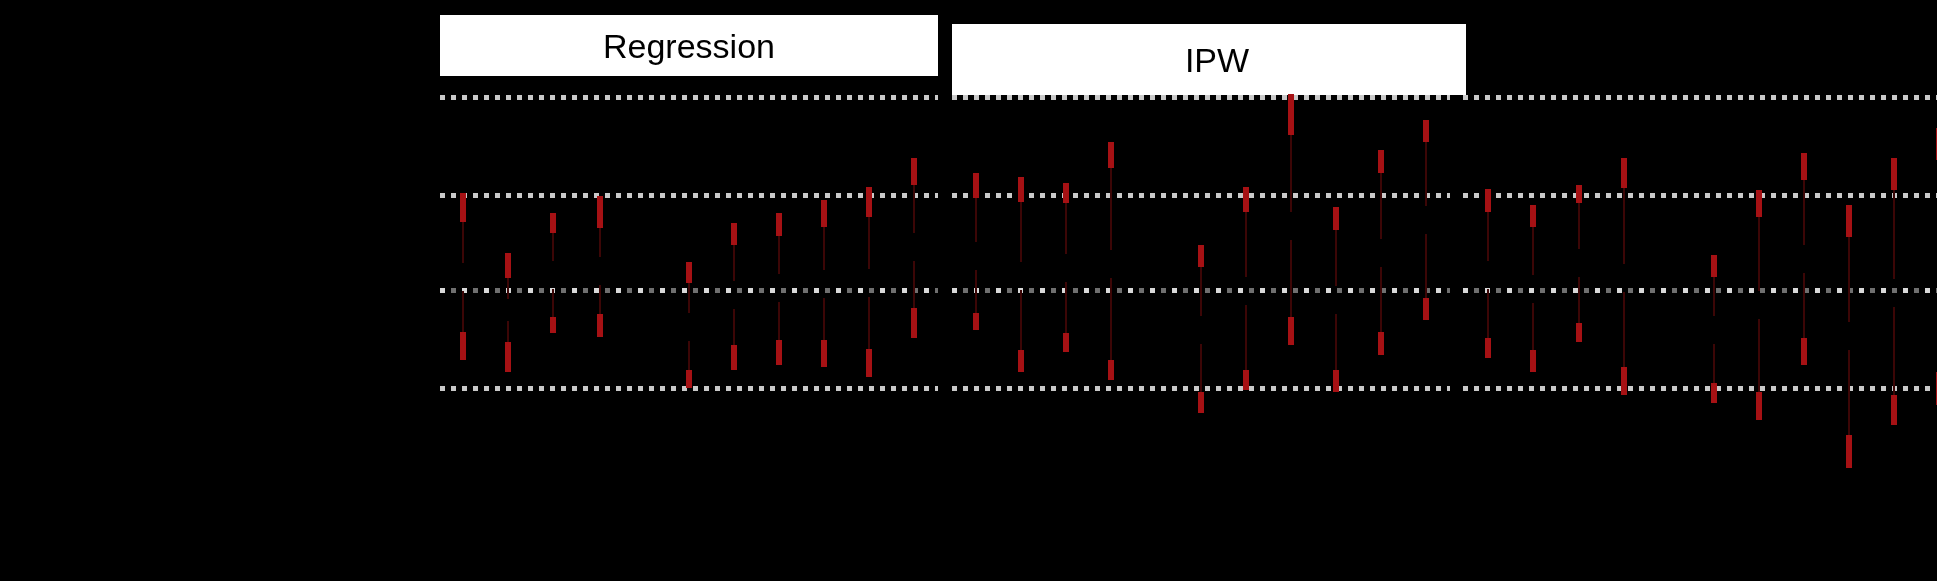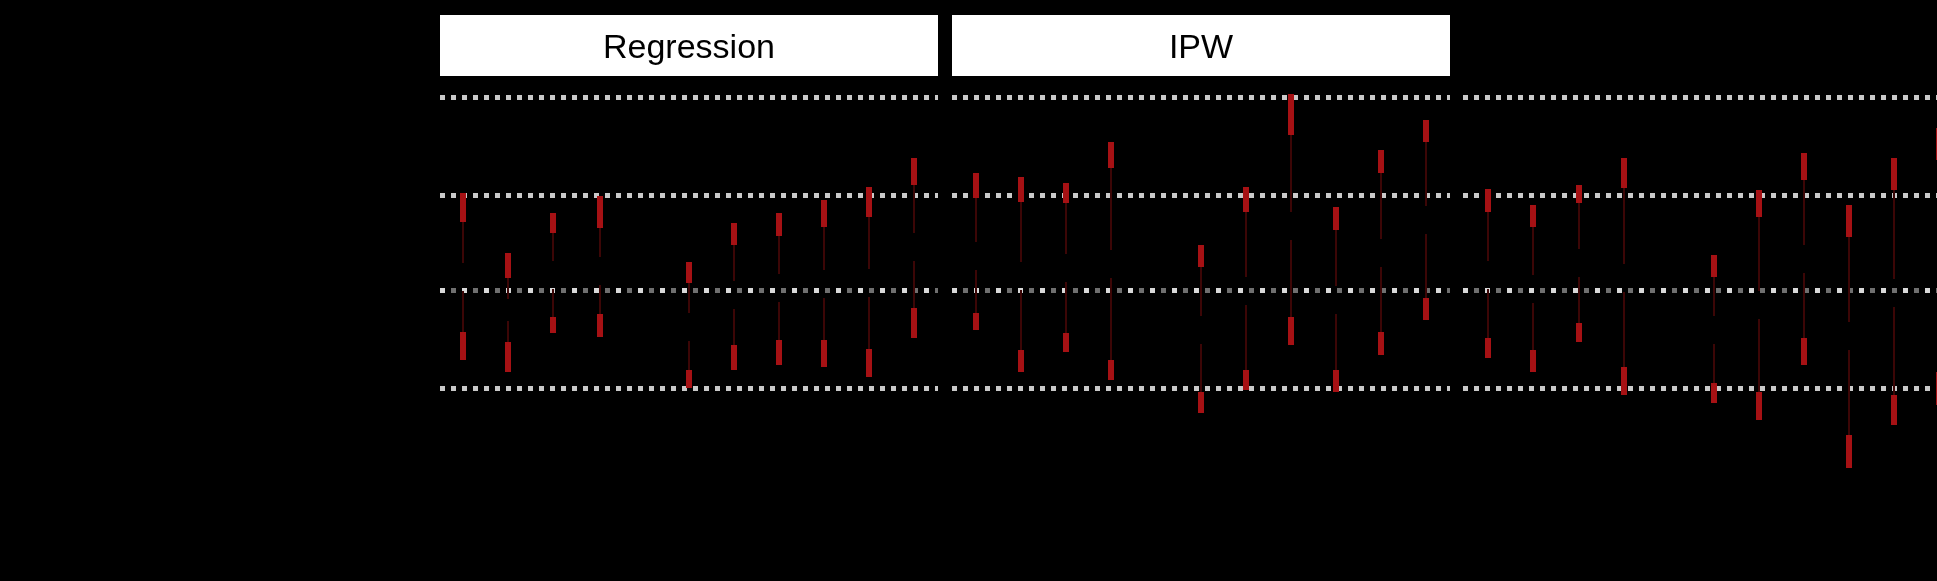--- a/index.html
+++ b/index.html
@@ -30,21 +30,21 @@
       var(--ref-dim) 11px 16px, transparent 16px 22px);
   }
   .cap{position:absolute;width:6px;background:var(--cap);}
   .whisker{position:absolute;width:2px;background:var(--line);}
 </style>
 </head>
 <body>
 
 <div id="stage" style="--dot: #c9c9c9; --ref-bright: #d8d8d8; --ref-dim: #6f6f6f; --cap: #a61114; --line: #3c0606; background: rgb(0, 0, 0); margin-left: 41px;">
   <div class="panel-header" id="hdr0" style="left:399px;top:15px;width:498px;height:61px;">Regression</div>
-  <div class="panel-header" id="hdr1" style="left:911px;top:15px;width:498px;height:61px;">IPW</div>
+  <div class="panel-header" id="hdr1" style="left:911px;top:24px;width:498px;height:71px;padding-left:16px;">IPW</div>
   <div id="plot-layer">
       <div class="gridline" style="left: 399px; top: 95px; width: 498px;"></div>
       <div class="gridline" style="left: 399px; top: 193px; width: 498px;"></div>
       <div class="gridline" style="left: 399px; top: 386px; width: 498px;"></div>
       <div class="refline" style="left: 399px; top: 288px; width: 498px;"></div>
       <div class="gridline" style="left: 911px; top: 95px; width: 498px;"></div>
       <div class="gridline" style="left: 911px; top: 193px; width: 498px;"></div>
       <div class="gridline" style="left: 911px; top: 386px; width: 498px;"></div>
       <div class="refline" style="left: 911px; top: 288px; width: 498px;"></div>
       <div class="gridline" style="left: 1422px; top: 95px; width: 499px;"></div>

